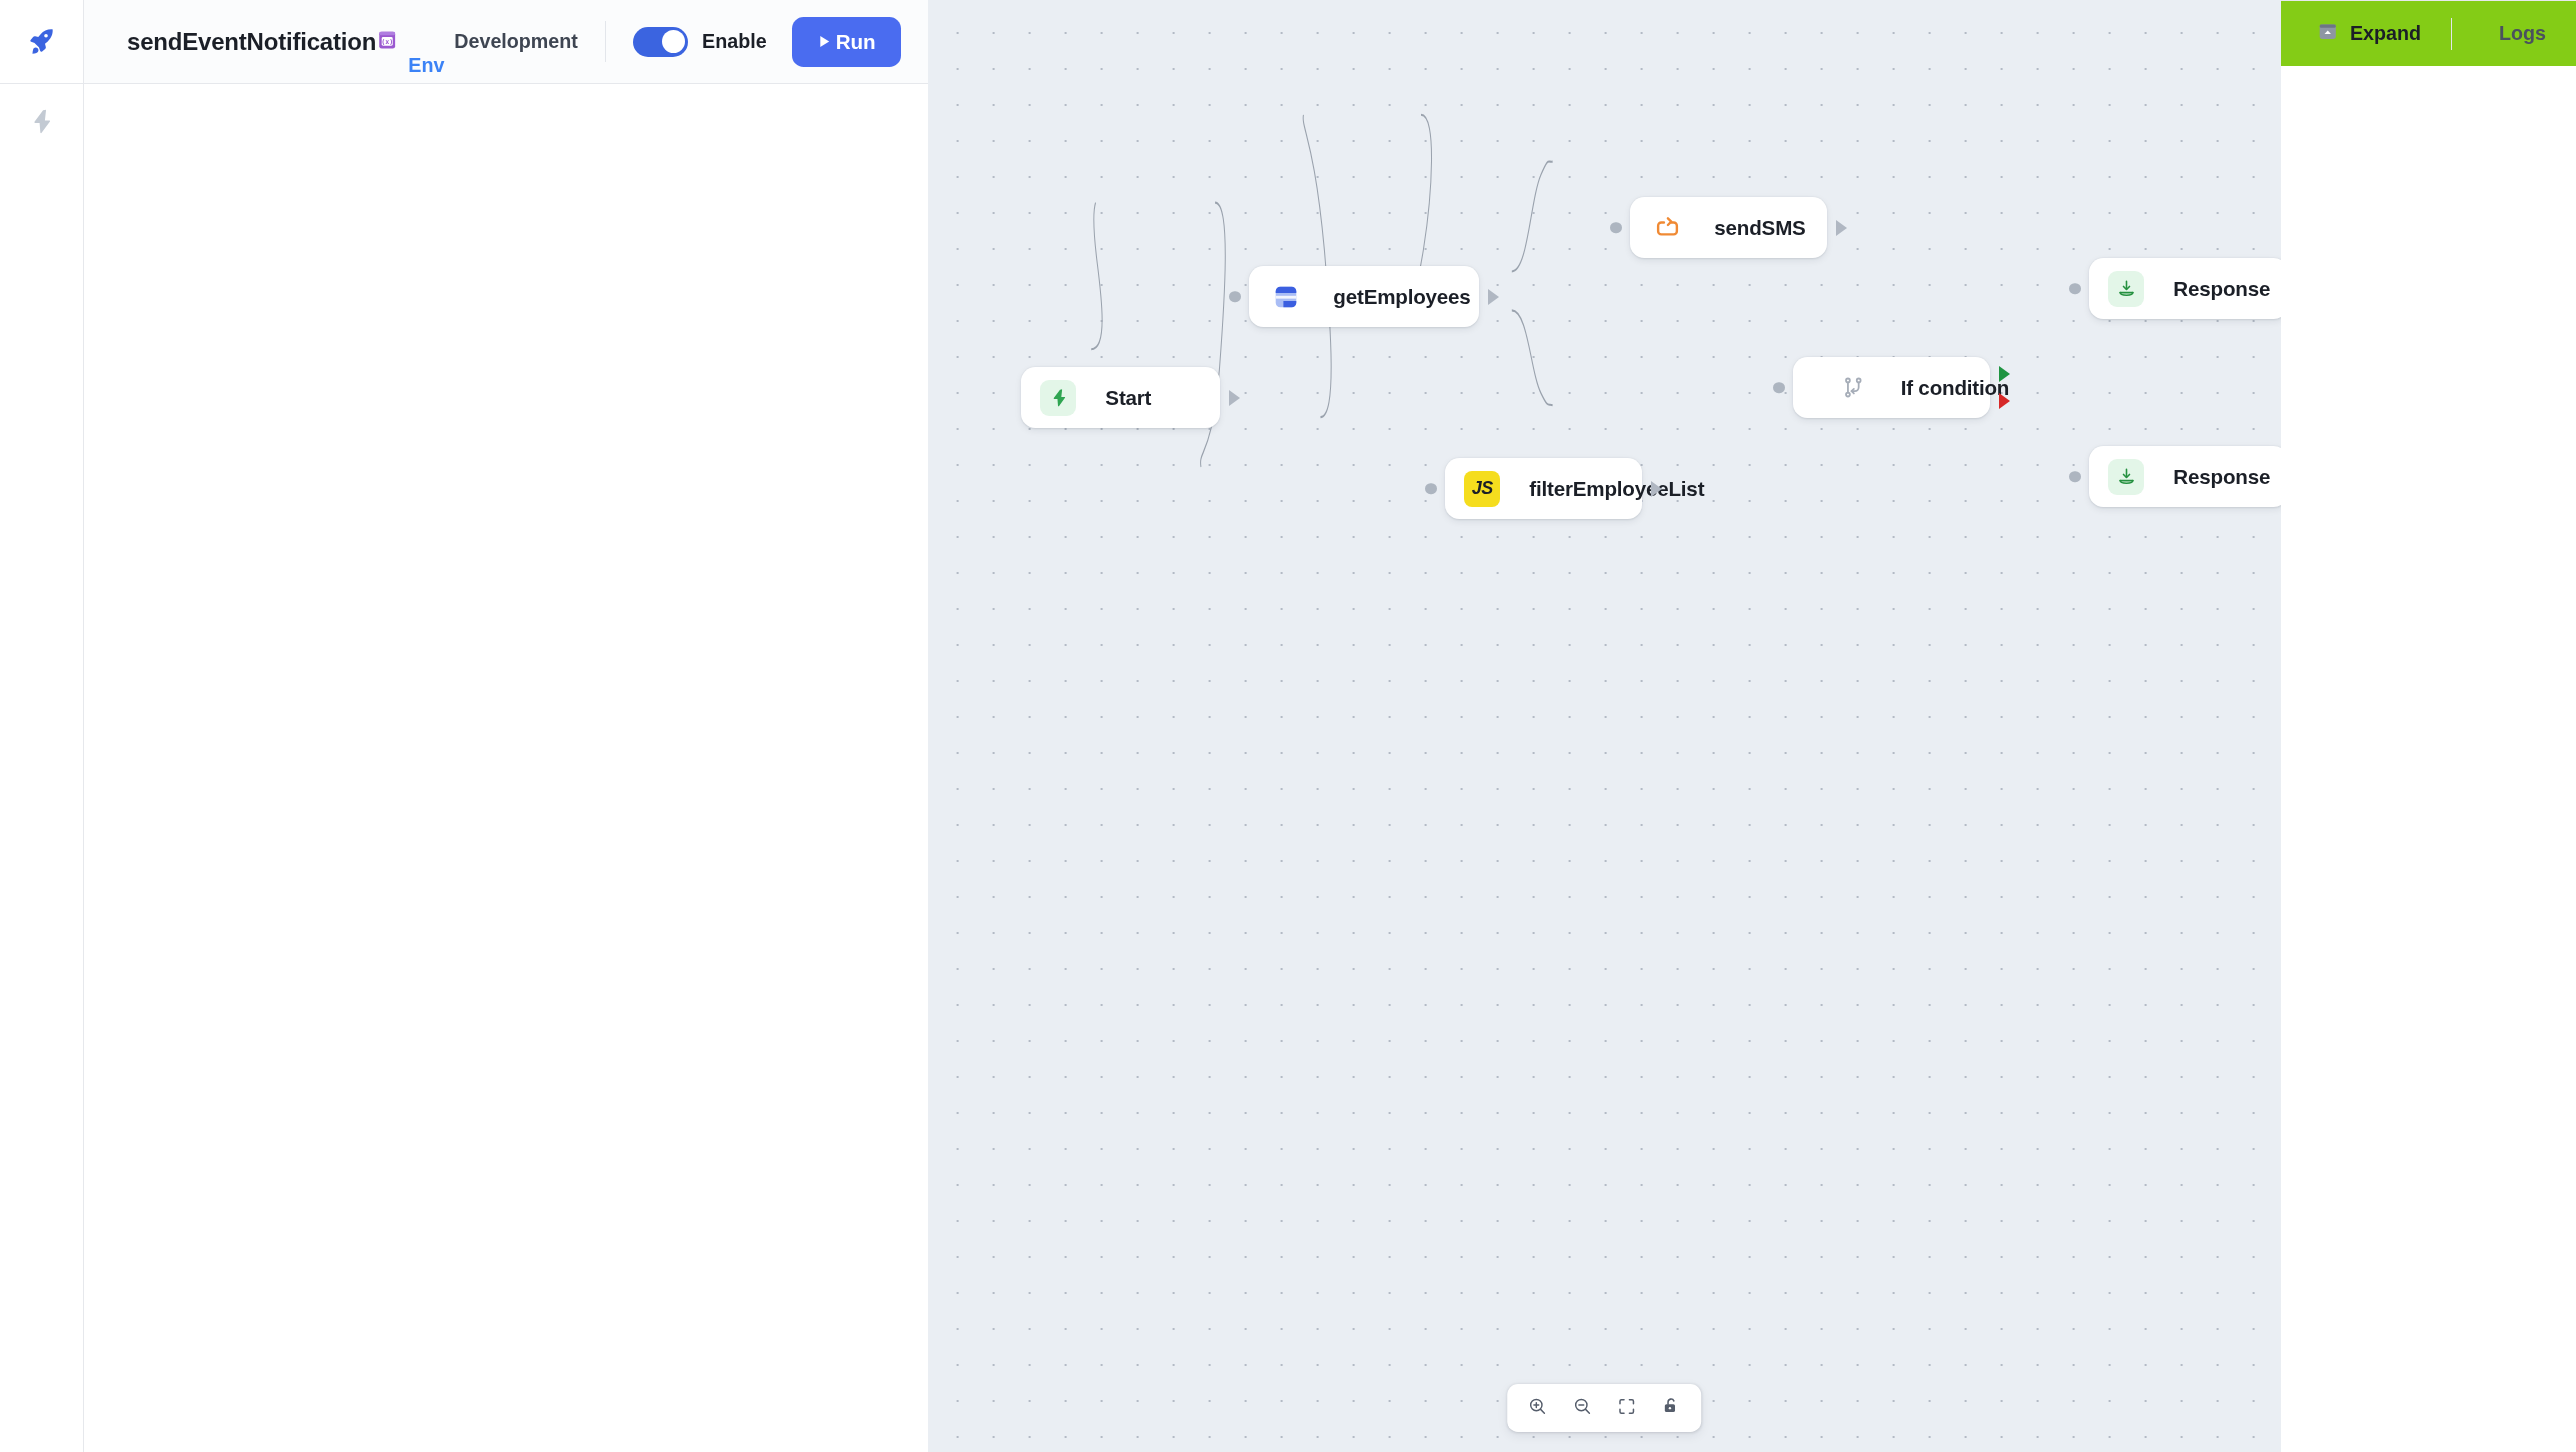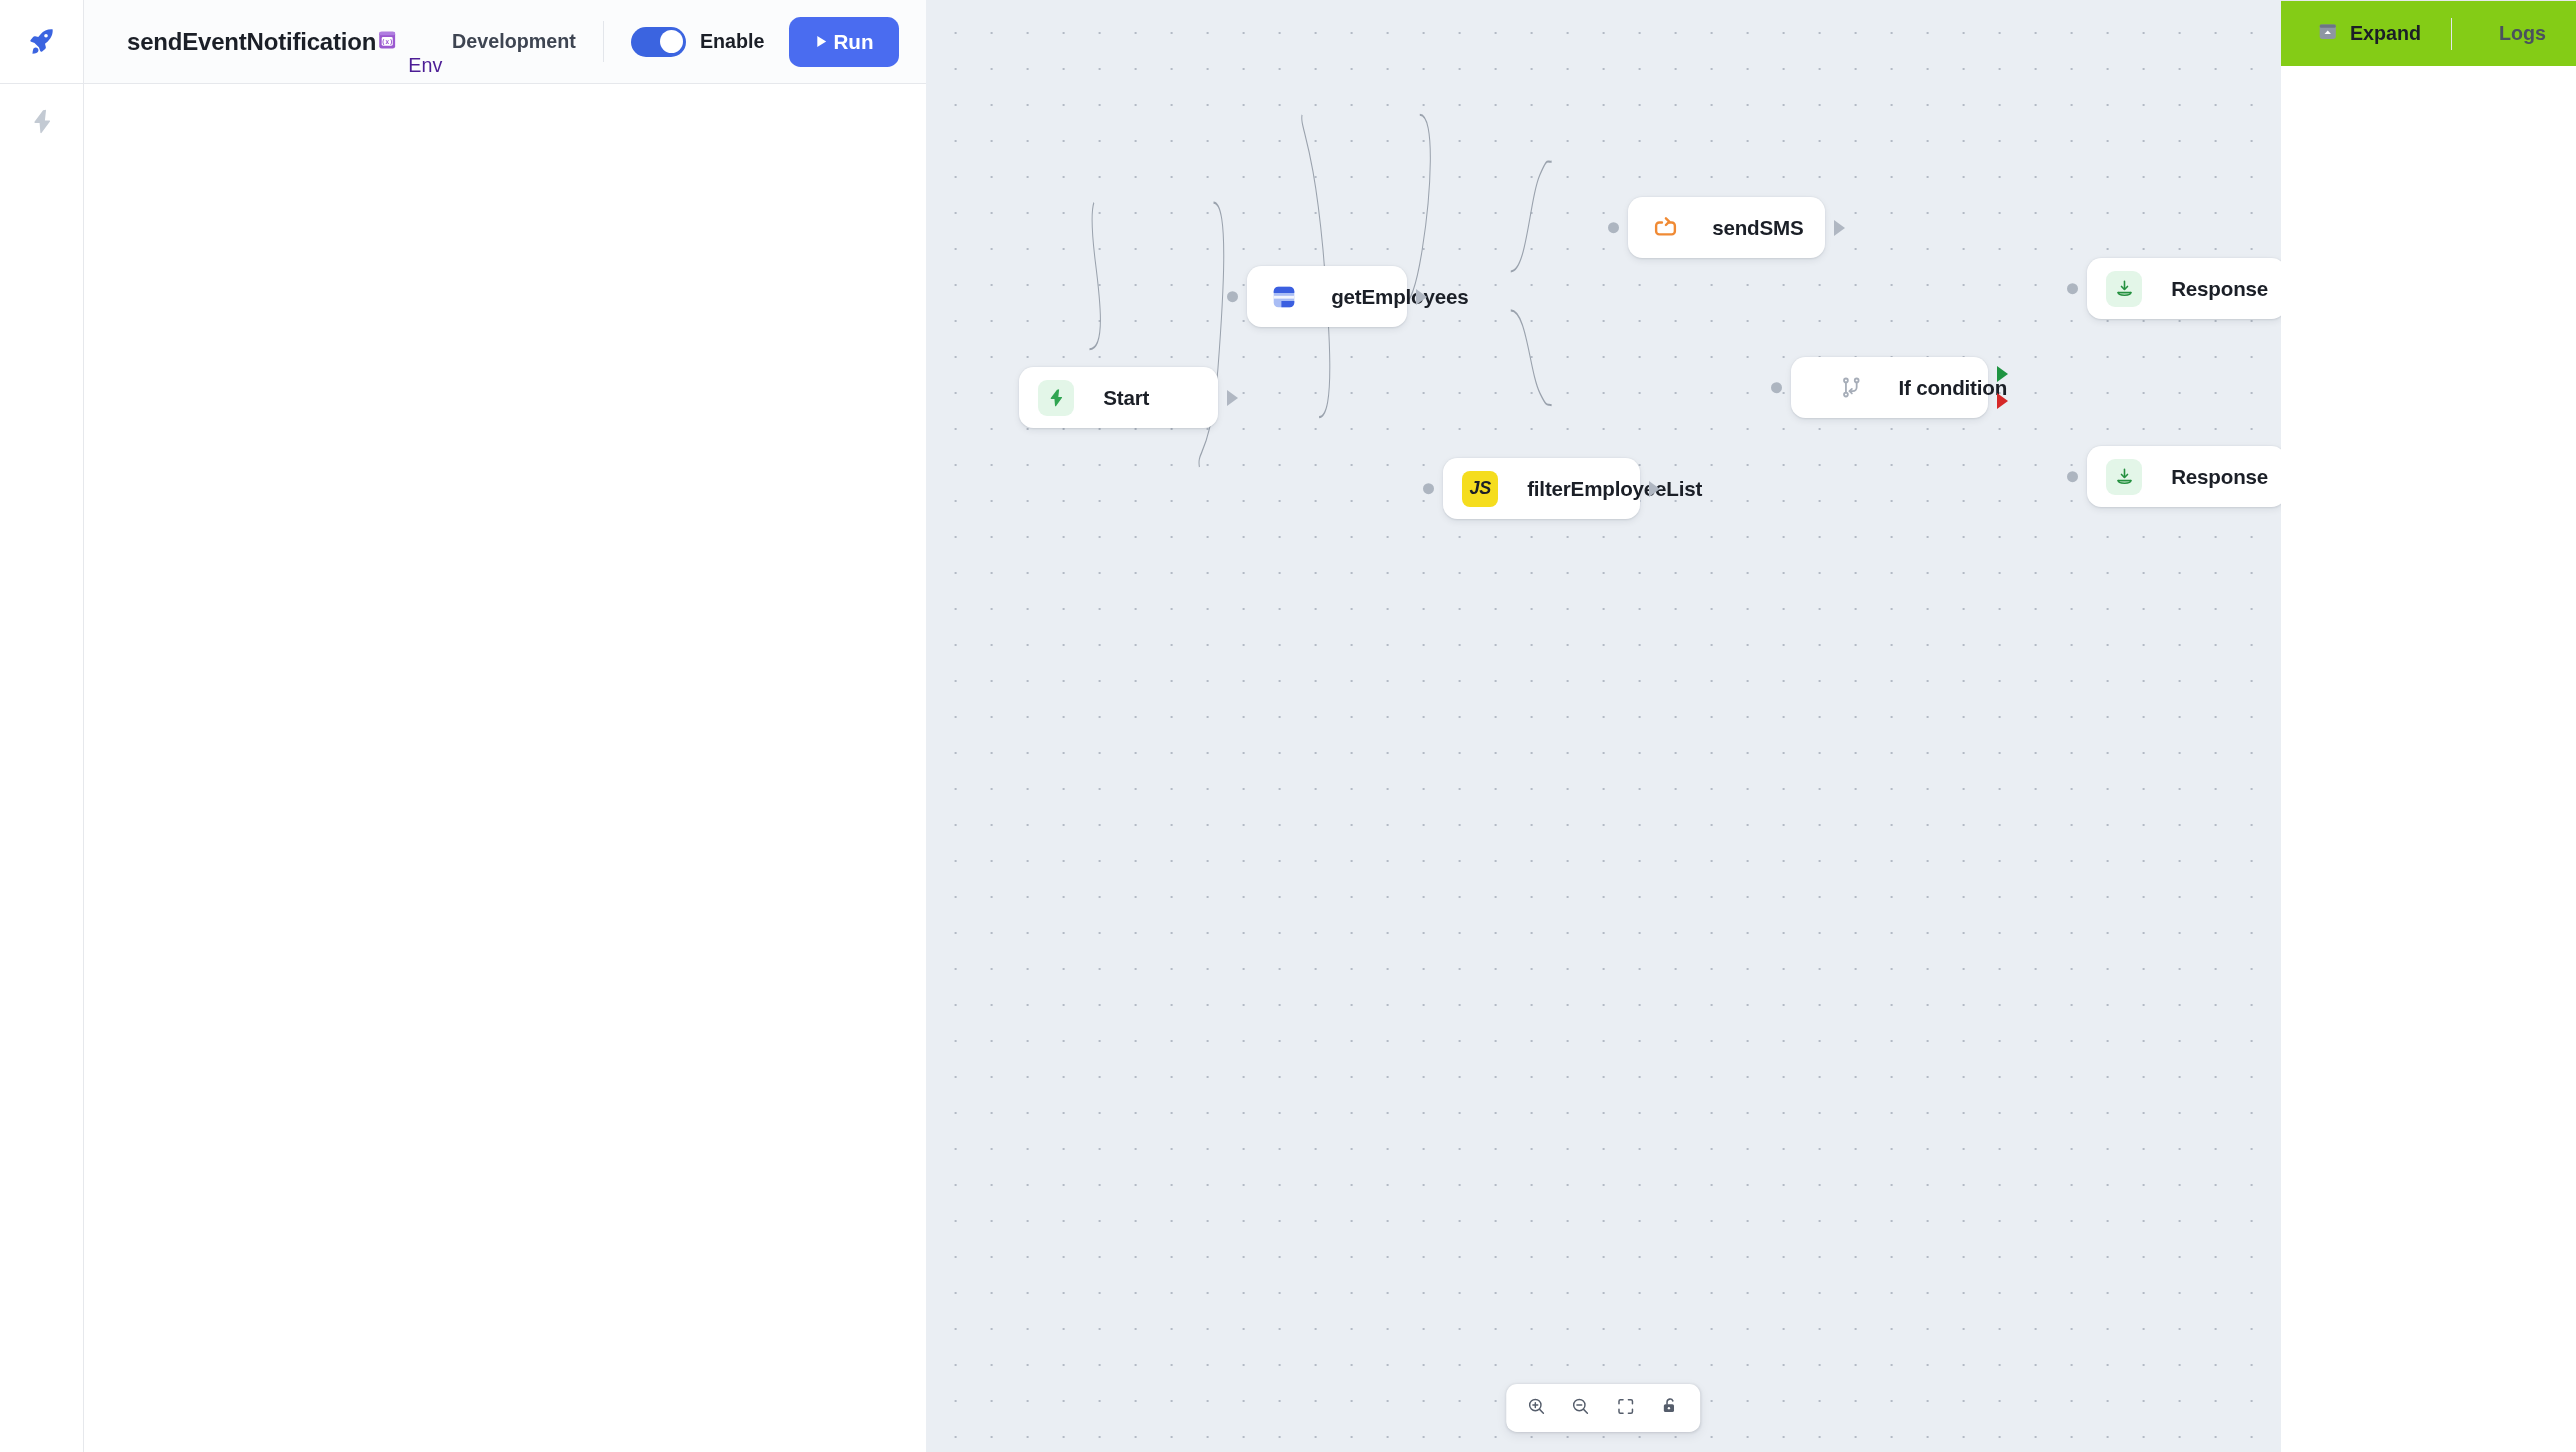--- a/index.html
+++ b/index.html
@@ -50,21 +50,21 @@
   .saved {
     position: absolute; left: 0; right: 0;
     display: flex; align-items: center; justify-content: center;
     gap: 10.7px; pointer-events: none;
   }
   .saved-text { font-size: 19.7px; color: #9aa2ae; font-weight: 500; }
   .top-right {
     margin-left: auto; display: flex; align-items: center; gap: 0;
   }
   .env-wrap { display: flex; align-items: center; gap: 9.8px; padding-right: 27px; }
-  .env-label { font-size: 19.7px; font-weight: 400; color: #4c1d95; margin-top: 48px; }
+  .env-label { font-size: 19.7px; font-weight: 700; color: #3b82f6; margin-top: 48px; }
   .env-value { font-size: 19.7px; font-weight: 600; color: #3e4552; }
   .vdiv { width: 0.9px; height: 41px; background: #e3e6eb; }
   .enable-wrap { display: flex; align-items: center; gap: 14.3px; padding: 0 25px 0 27px; }
   .toggle {
     width: 55px; height: 30px; border-radius: 15px;
     background: #3b64e0; position: relative; cursor: pointer; flex: 0 0 55px;
   }
   .toggle .knob {
     position: absolute; top: 3.6px; left: 29px;
     width: 23px; height: 23px; border-radius: 50%; background: #fff;
@@ -249,21 +249,21 @@
       <div class="node" style="left:93px; top:367px; width:199px;">
         <div class="node-ico ico-green">
           <svg width="19.7" height="19.7" viewBox="0 0 24 24">
             <path d="M13.4 2 5.8 12.3c-.3.4 0 1 .5 1h4L11 21.9c.1.5.8.6 1.1.2l7.4-10.1c.3-.4 0-1-.5-1h-4l1-8.8c.1-.5-.6-.8-1-.4z" fill="#2fa551"></path>
           </svg>
         </div>
         <div class="node-label">Start</div>
         <div class="handle-out"></div>
       </div>
 
-      <div class="node" style="left:321px; top:266px; width:160px;">
+      <div class="node" style="left:321px; top:266px; width:230px;">
         <div class="node-ico">
           <svg width="26" height="26" viewBox="0 0 24 24">
             <rect x="2.5" y="2.5" width="19" height="19" rx="4.2" fill="#a9bdf5"></rect>
             <path d="M2.5 6.7A4.2 4.2 0 0 1 6.7 2.5h10.6a4.2 4.2 0 0 1 4.2 4.2v1.6H2.5z" fill="#3b5fe0"></path>
             <rect x="2.5" y="10.9" width="19" height="2.6" fill="#f2f5fd"></rect>
             <path d="M9.6 15.6h11.9v1.7a4.2 4.2 0 0 1-4.2 4.2H9.6z" fill="#3b5fe0"></path>
           </svg>
         </div>
         <div class="node-label">getEmployees</div>
         <div class="handle-in"></div>

